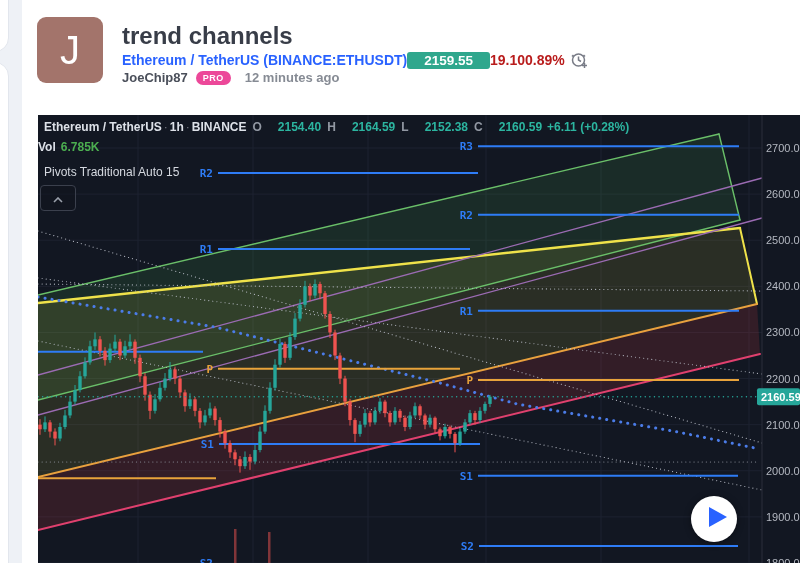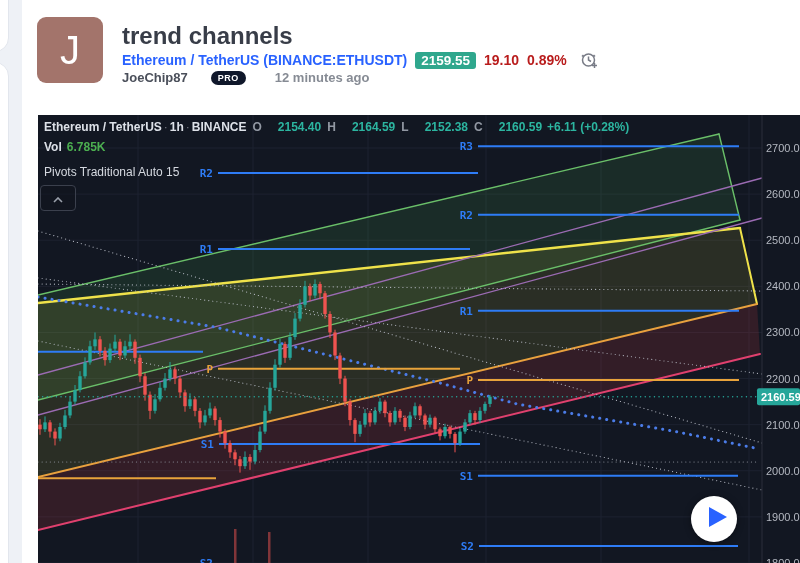--- a/index.html
+++ b/index.html
@@ -7,36 +7,36 @@
          font-family:"Liberation Sans","DejaVu Sans",sans-serif;}
   .edge-card{position:absolute;left:-60px;width:67px;background:#ffffff;
              border:1px solid #e2e6ed;border-radius:14px;}
   .edge-top{top:-62px;height:112px;}
   .edge-bottom{top:62px;height:700px;}
   .idea-card{position:absolute;left:22px;top:0;width:778px;height:563px;background:#ffffff;}
   .avatar{position:absolute;left:15px;top:17px;width:66px;height:66px;border-radius:9px;
           background:#a3746b;color:#ffffff;display:flex;align-items:center;justify-content:center;
           font-size:40px;font-weight:500;cursor:pointer;}
   .idea-title{position:absolute;left:100px;top:22px;font-size:24px;font-weight:600;color:#383d48;cursor:pointer;}
-  .symbol-row{position:absolute;left:100px;top:49px;display:flex;align-items:center;gap:8px;
+  .symbol-row{position:absolute;left:100px;top:49px;display:flex;align-items:center;
               font-size:14px;font-weight:700;white-space:nowrap;}
   .symlink{color:#2962ff;cursor:pointer;}
-  .chip{background:#2fa78d;color:#fff;padding:1px 6px;border-radius:3px;font-size:13.5px;}
+  .chip{background:#2fa78d;color:#fff;padding:1px 17px;border-radius:3px;font-size:13.5px;}
   .chg{color:#b91c1c;}
   .alarm{width:22px;height:22px;margin-left:4px;cursor:pointer;display:flex;align-items:center;}
-  .author-row{position:absolute;left:100px;top:70px;display:flex;align-items:center;font-size:13px;gap:15px;}
+  .author-row{position:absolute;left:100px;top:70px;display:flex;align-items:center;font-size:13px;}
   .author{color:#4a4f5a;font-weight:700;cursor:pointer;}
-  .pro{background:#0f172a;color:#fff;font-size:9px;font-weight:700;border-radius:9px;
+  .pro{background:#ec4899;color:#fff;font-size:9px;font-weight:700;border-radius:9px;
        padding:2px 7px;margin-left:8px;letter-spacing:.5px;}
   .ago{color:#868b94;margin-left:14px;font-weight:bold;}
   .chart-panel{position:absolute;left:16px;top:115px;width:762px;height:448px;background:#121722;cursor:pointer;}
   #cv{position:absolute;left:0;top:0;}
   .lg{position:absolute;white-space:nowrap;pointer-events:none;}
   .lg1{left:6px;top:5px;font-size:12px;font-weight:600;color:#dde1e8;}
-  .lg2{left:6px;top:25px;font-size:12px;font-weight:600;color:#dde1e8;}
+  .lg2{left:0;top:25px;font-size:12px;font-weight:600;color:#dde1e8;}
   .lg3{left:6px;top:50px;font-size:12px;font-weight:500;color:#d5d9e0;}
   .sep{color:#787b86;font-weight:400;padding:0 2px;}
   .okey{color:#9298a3;margin-left:6px;}
   .oval{color:#2cb5a0;margin-left:16px;}
   .volval{color:#4caf50;margin-left:5px;}
   .collapse-btn{position:absolute;left:2px;top:70px;width:34px;height:24px;border:1px solid #3b404d;
                 border-radius:4px;background:rgba(16,20,30,.55);display:flex;align-items:center;
                 justify-content:center;cursor:pointer;}
   .play-btn{position:absolute;left:653px;top:381px;width:46px;height:46px;border-radius:50%;
             background:#ffffff;box-shadow:0 1px 7px rgba(0,0,0,.4);display:flex;align-items:center;

